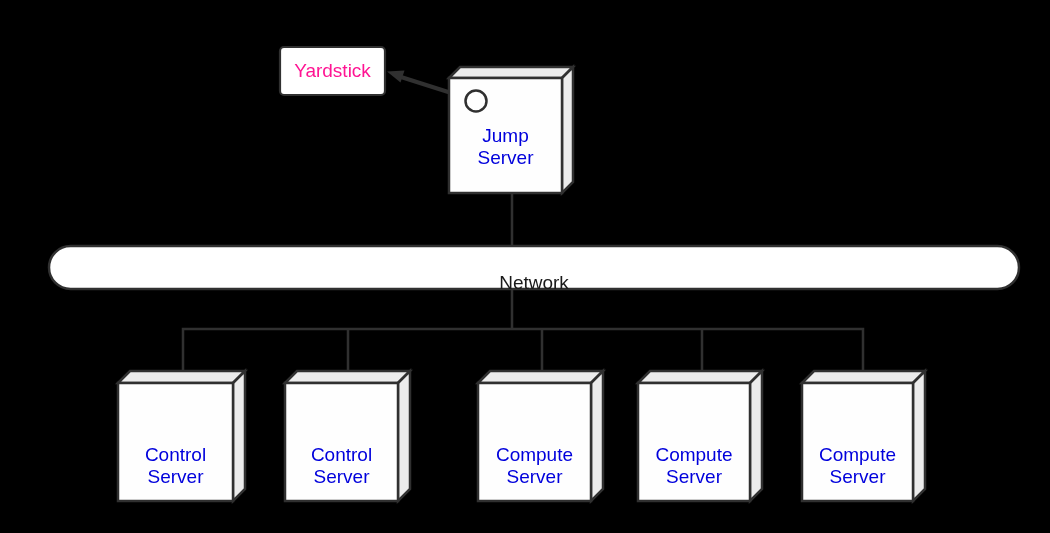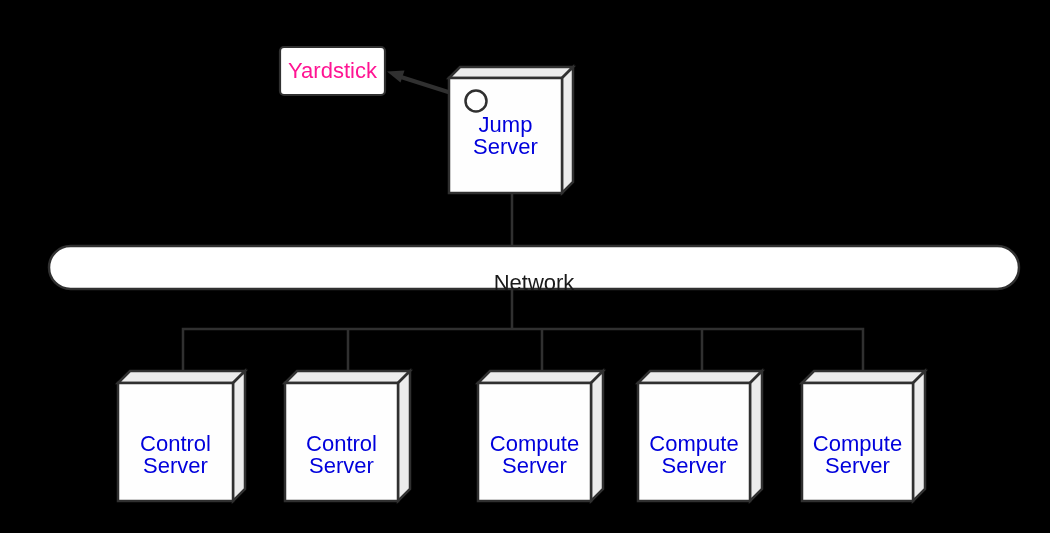--- a/index.html
+++ b/index.html
@@ -29,26 +29,26 @@
   .arrowhead { fill: var(--line); stroke: none; }
   .port { fill: #ffffff; stroke: var(--line); stroke-width: 2.5; }
   .pill { fill: #ffffff; stroke: var(--line); stroke-width: 2.5; }
   .note { fill: #ffffff; stroke: var(--line); stroke-width: 2.2; }
   .label {
     position: absolute;
     display: flex;
     align-items: center;
     justify-content: center;
     text-align: center;
-    font-size: 22px;
+    font-size: 19px;
     line-height: 22px;
     white-space: pre-line;
     pointer-events: none;
   }
-  .label.blue  { color: var(--label-blue); }
+  .label.blue  { color: var(--label-blue); margin-top: 11px; }
   .label.pink  { color: var(--label-pink); }
   .label.black { color: var(--label-black); }
 
   .yardstick-label { left: 280px; top: 47px;  width: 105px; height: 48px; }
   .jump-label      { left: 449px; top: 78px;  width: 113px; height: 115px; }
   .network-label   { left: 49px;  top: 261px; width: 970px; height: 43px; }
   .srv-label       { top: 383px;  height: 144px; }
   .srv-1 { left: 118px; width: 115px; }
   .srv-2 { left: 285px; width: 113px; }
   .srv-3 { left: 478px; width: 113px; }

